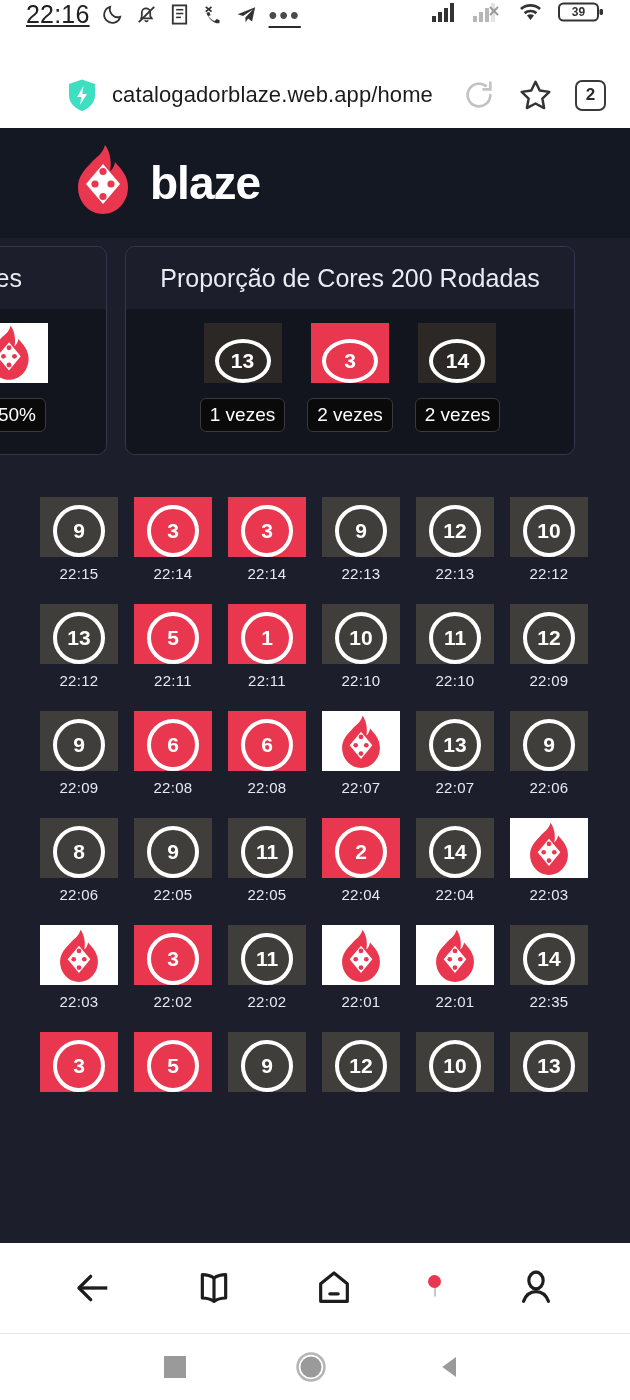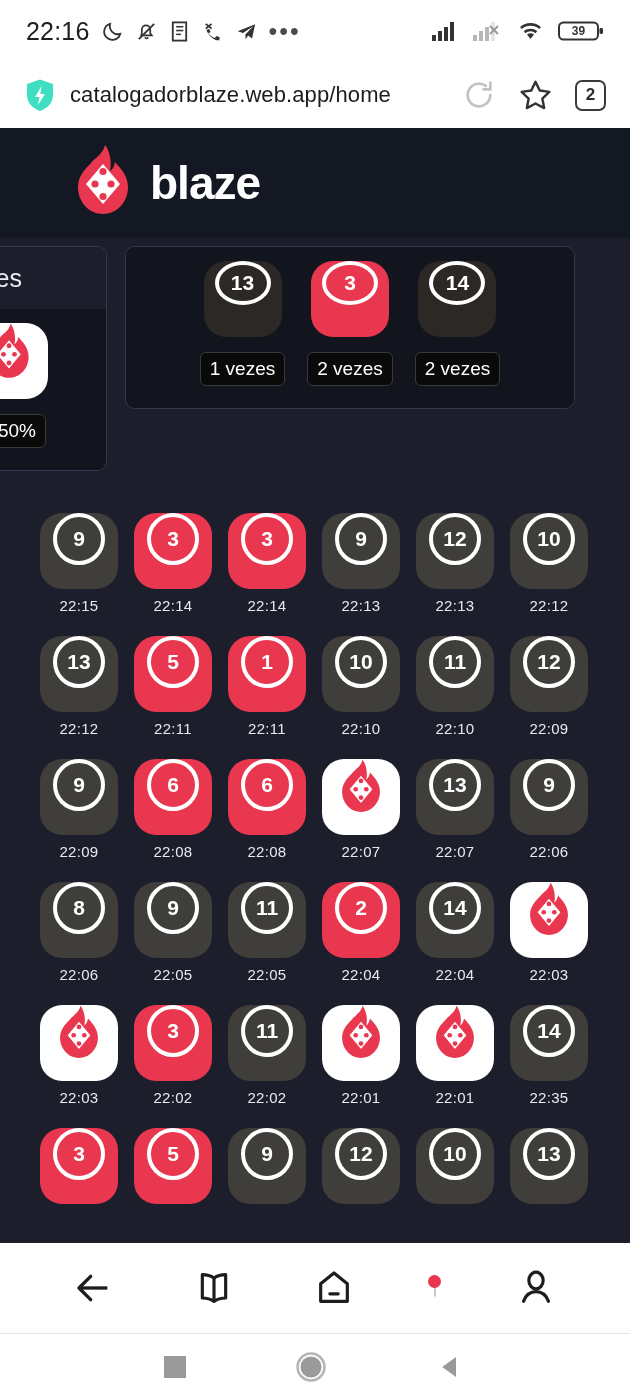--- a/index.html
+++ b/index.html
@@ -7,35 +7,36 @@
     width: 630px; height: 1400px;
     background: #ffffff;
     font-family: "Liberation Sans", sans-serif;
     overflow: hidden;
   }
   #root { position: relative; width: 630px; height: 1400px; background:#fff; }
 
   
   .statusbar {
     height: 62px; width: 100%;
-    display: flex; align-items: center;
-    padding: 8px 26px;
+    display: flex; align-items: flex-start;
+    padding: 0 26px;
     background: #ffffff;
     color: #2b2b2b;
+    text-decoration: underline;
   }
   .sb-left { display: flex; align-items: center; gap: 11px; flex: 1; }
   .sb-time { font-size: 25px; font-weight: 400; letter-spacing: .2px; color:#202020; }
   .sb-right { display: flex; align-items: center; gap: 14px; }
   .sb-ico { display: inline-flex; align-items: center; justify-content: center; }
   .dots { font-size: 25px; letter-spacing: 2px; color:#4a4a4a; line-height: 10px; }
 
   
   .urlbar {
     height: 66px; display: flex; align-items: center;
-    padding: 0 24px; background: #fff; gap: 14px;
+    padding: 0 24px; background: #fff; gap: 14px; margin-left: 42px;
   }
   .shield {
     width: 32px; height: 36px; flex: 0 0 auto;
     display:flex;align-items:center;justify-content:center;
   }
   .url-text {
     flex: 1; font-size: 22px; color: #1c1c1c; letter-spacing: .1px;
     white-space: nowrap; overflow: hidden;
   }
   .urlbar-actions { display: flex; align-items: center; gap: 22px; }
@@ -73,22 +74,22 @@
     white-space: nowrap;
   }
   .card.partial .card-title { justify-content: flex-end; padding-right: 84px; }
   .card-body {
     background: #12151e; padding: 14px 0 22px 0;
     display: flex; justify-content: center; gap: 22px;
   }
   .card.partial .card-body { justify-content: flex-end; padding-right: 58px; }
   .cell { display: flex; flex-direction: column; align-items: center; gap: 15px; }
   .tile {
-    width: 78px; height: 76px; border-radius: 22px;
-    display: flex; align-items: flex-start; justify-content: center;
+    width: 78px; height: 60px; border-radius: 0;
+    display: flex; align-items: flex-end; justify-content: center;
   }
   .tile.white { background: #ffffff; }
   .tile.black { background: #2b2825; }
   .tile.red   { background: #e8374f; }
   .tile.gray  { background: #403e3b; }
   .ring {
     width: 56px; height: 44px; border: 4px solid #fff; border-radius: 50%;
     display: flex; align-items: center; justify-content: center;
     color: #fff; font-size: 21px; font-weight: 700;
   }
@@ -266,20 +267,21 @@
                 <circle cx="38" cy="40" r="3.1" fill="#e8374f"></circle>
                 <circle cx="31" cy="51" r="3.1" fill="#e8374f"></circle>
               </svg>
             </div>
             <div class="badge">8.50%</div>
           </div>
         </div>
       </div>
 
       <div class="card main">
+        <div class="card-title">Proporção de Cores 200 Rodadas</div>
         <div class="card-body">
 
           <div class="cell">
             <div class="tile black">
               <div class="ring">13</div>
             </div>
             <div class="badge">1 vezes</div>
           </div>
 
 

